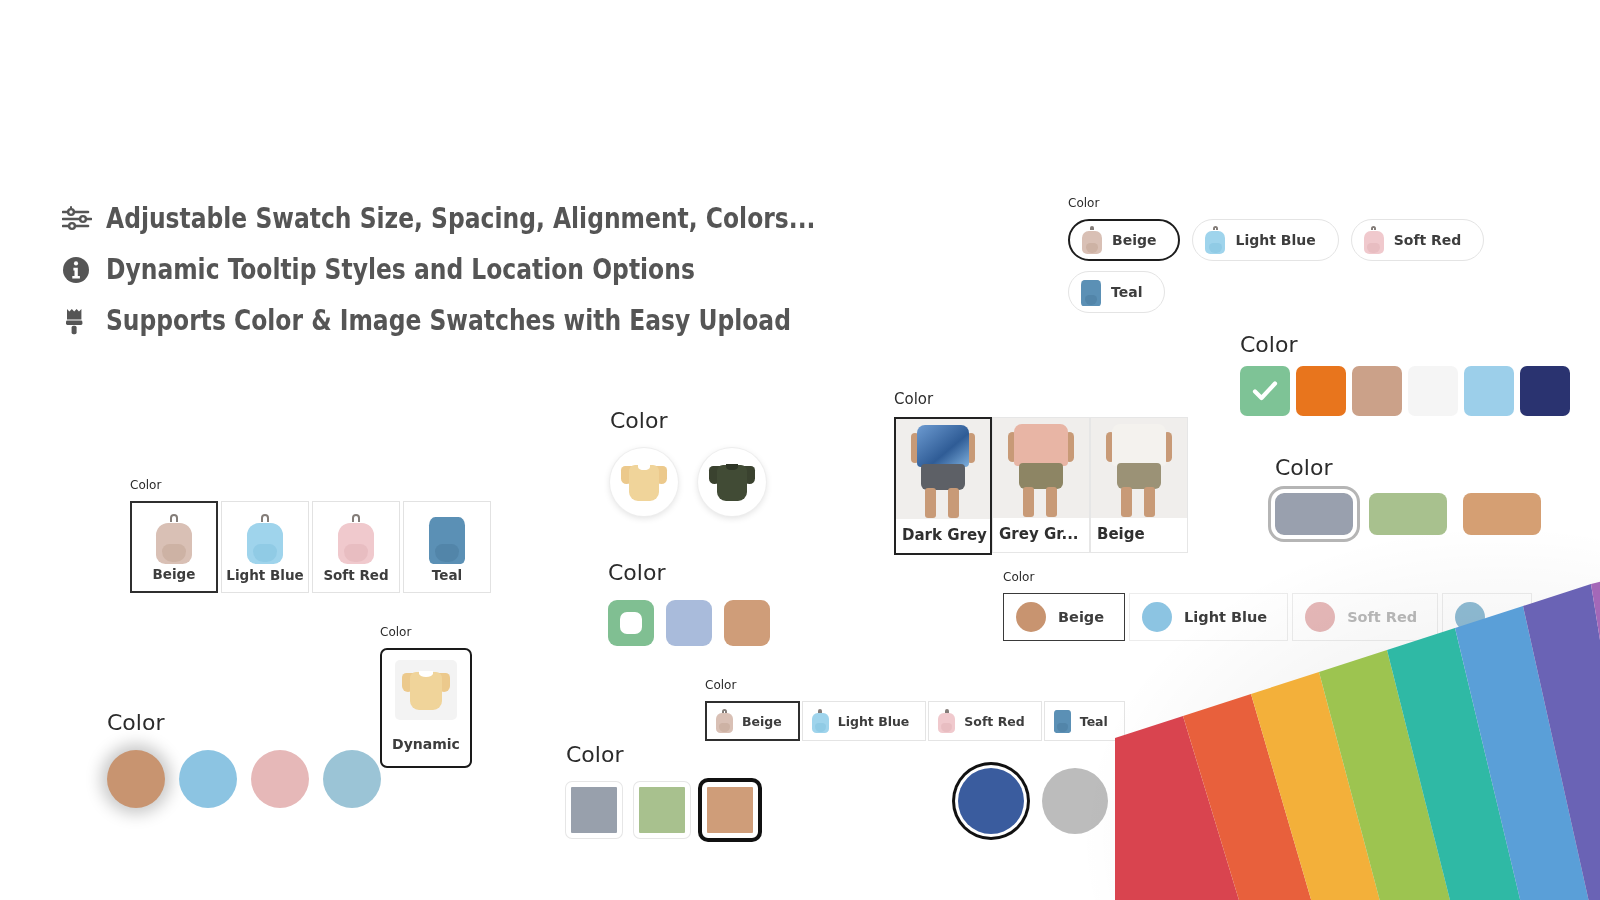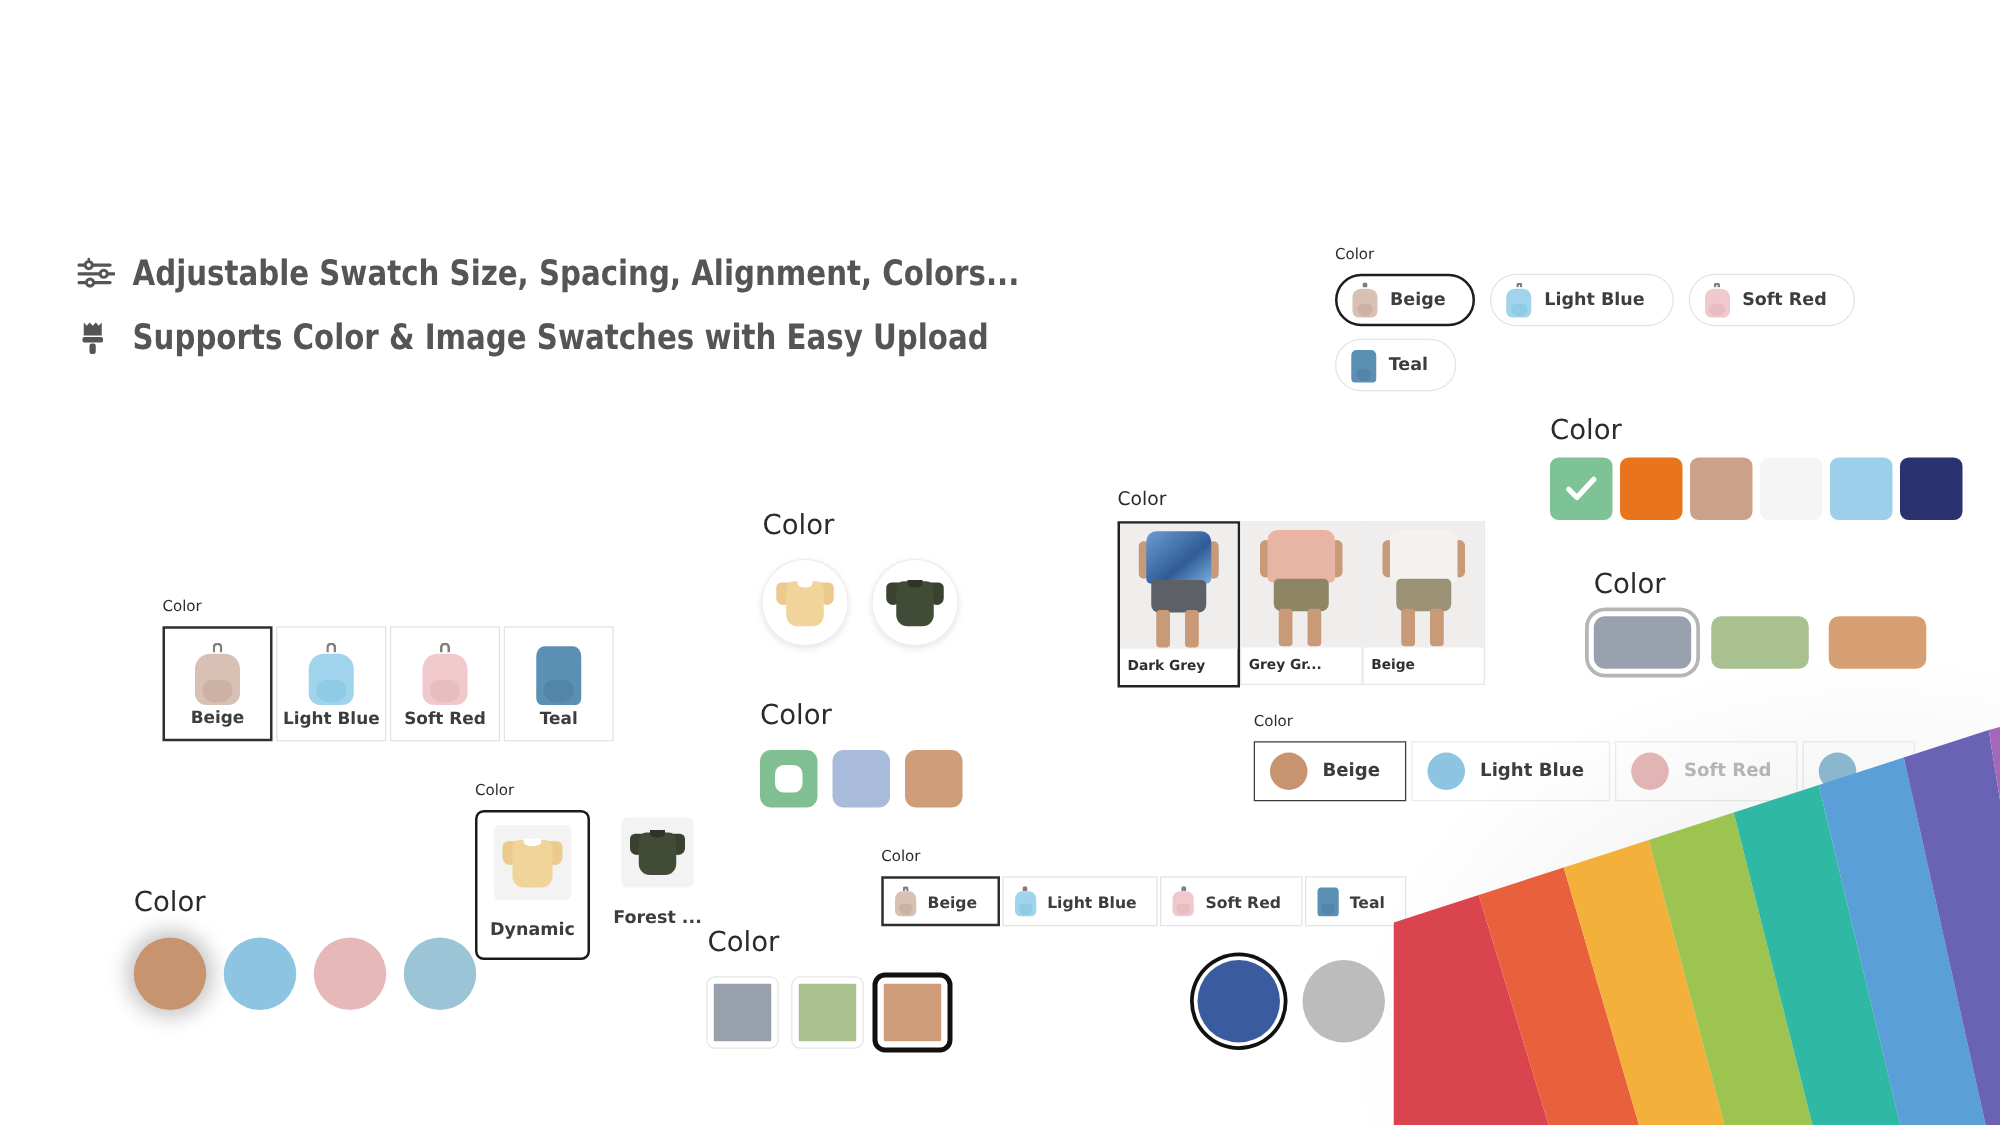--- a/index.html
+++ b/index.html
@@ -99,21 +99,21 @@
   }
   .ccard.sel { border: 1.5px solid #3a3a3a; }
   .ccard .cap { font-size: 14.5px; font-weight: 700; color: #3d3d3d; white-space: nowrap; }
   .ccard .cap.disabled { color: #b9b9b9; }
   .ccard .dot { width: 30px; height: 30px; border-radius: 50%; flex: 0 0 30px; }
 
   
   .pcard { width: 98px; background: #fff; border: 1px solid #e6e6e6; }
   .pcard.sel { border: 2px solid #222; }
   .pcard .photo { height: 100px; position: relative; overflow: hidden; background: #f0eeec; }
-  .pcard .cap { font-size: 11px; font-weight: 700; color: #2f2f2f; padding: 7px 6px 9px; white-space: nowrap; }
+  .pcard .cap { font-size: 15px; font-weight: 700; color: #2f2f2f; padding: 7px 6px 9px; white-space: nowrap; }
 
   
   .sq { width: 50px; height: 50px; border-radius: 7px; margin-right: 6px; }
   .sq-frame { width: 56px; height: 56px; border-radius: 6px; border: 5px solid #fff; box-shadow: 0 0 0 1px #e6e6e6; margin-right: 12px; }
   .sq-frame.sel { border-color: #fff; box-shadow: 0 0 0 4px #111; }
   .wrect { width: 78px; height: 42px; border-radius: 8px; margin-right: 16px; }
   .wrect.sel { outline: 4px solid #fff; box-shadow: 0 0 0 7px #b5b5b5; border-radius: 9px; }
   .circ { width: 58px; height: 58px; border-radius: 50%; margin-right: 14px; }
   .circ.glow { box-shadow: 0 0 16px 6px rgba(0,0,0,.22); }
   .bigcirc { width: 66px; height: 66px; border-radius: 50%; margin-right: 18px; }
@@ -186,20 +186,30 @@
               <circle cx="10" cy="20" r="1.7"></circle>
             </g>
             <g stroke="#555" stroke-width="2" stroke-linecap="round">
               <line x1="9" y1="1" x2="9" y2="2"></line>
             </g>
           </svg>
       </span>
       <span class="feature-text">Adjustable Swatch Size, Spacing, Alignment, Colors...</span>
     </div>
 
+    <div class="feature-row">
+      <span class="feature-icon">
+        <svg width="30" height="30" viewBox="0 0 30 30">
+            <circle cx="14" cy="15" r="13" fill="#555"></circle>
+            <circle cx="14" cy="8.4" r="2.1" fill="#fff"></circle>
+            <path d="M11.4 12.8h4.4v8.2h2.1v2.6h-7.6v-2.6h2.2v-5.6h-1.1z" fill="#fff"></path>
+          </svg>
+      </span>
+      <span class="feature-text">Dynamic Tooltip Styles and Location Options</span>
+    </div>
 
     <div class="feature-row">
       <span class="feature-icon">
         <svg width="30" height="30" viewBox="0 0 30 30">
             <g fill="#555">
               <path d="M5 3 l2.4 2.6 L9.8 3 l2.4 2.6 L14.6 3 l2.4 2.6 L19.4 3 v10.4 H5 Z"></path>
               <rect x="4" y="14.6" width="16.4" height="4.4" rx="1.4"></rect>
               <rect x="9.6" y="19.8" width="5" height="8.4" rx="1.8"></rect>
             </g>
           </svg>
@@ -399,31 +409,20 @@
       <div style="width:92px;border:2.5px solid #1a1a1a;border-radius:7px;background:#fff;padding:10px 6px 0;display:flex;flex-direction:column;align-items:center;">
         <span style="width:62px;height:60px;background:#f3f3f3;border-radius:5px;display:flex;align-items:center;justify-content:center;">
           <span class="polo" style="width:48px;height:44px;display:block;position:relative;">
             <span class="sl-l" style="background:#ecc98c;"></span>
               <span class="sl-r" style="background:#ecc98c;"></span>
             <span class="torso" style="background:#f0d49a;"></span>
               <span class="collar" style="background:#fff;"></span>
           </span>
         </span>
         <span style="font-size:14px;font-weight:700;color:#3d3d3d;padding:16px 0 14px;white-space:nowrap;">Dynamic</span>
-      </div>
-      <div style="width:76px;background:transparent;padding:6px 4px 0;display:flex;flex-direction:column;align-items:center;">
-        <span style="width:58px;height:56px;background:#f3f3f3;border-radius:5px;display:flex;align-items:center;justify-content:center;">
-          <span class="polo" style="width:44px;height:40px;display:block;position:relative;">
-            <span class="sl-l" style="background:#3a422f;"></span>
-              <span class="sl-r" style="background:#3a422f;"></span>
-            <span class="torso" style="background:#414b35;"></span>
-              <span class="collar" style="background:#2e3526;"></span>
-          </span>
-        </span>
-        <span style="font-size:14px;font-weight:700;color:#3d3d3d;padding:16px 0 14px;white-space:nowrap;">Forest ...</span>
       </div>
     </div>
   </div>
 
   <div class="group" style="left:107px; top:710px;">
     <div class="group-label lbl-lg">Color</div>
     <div class="row" style="padding-top:6px;">
       <div class="circ glow" style="background:#c89470;"></div>
       <div class="circ" style="background:#8cc4e2;"></div>
       <div class="circ" style="background:#e6b8b8;"></div>

